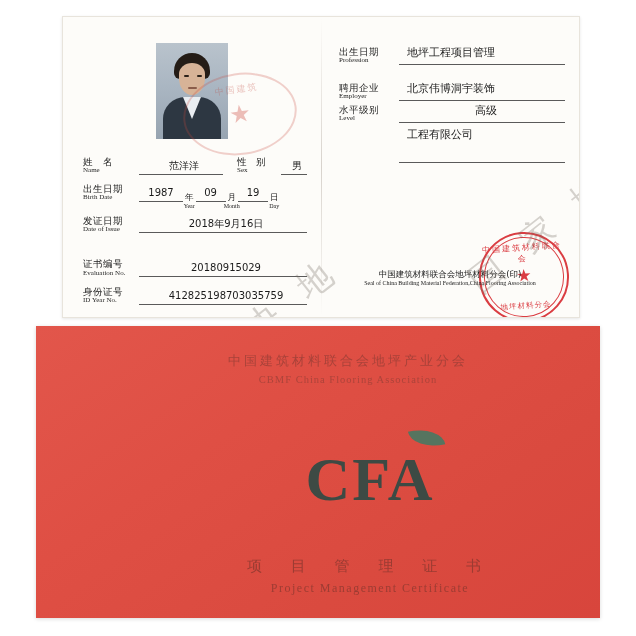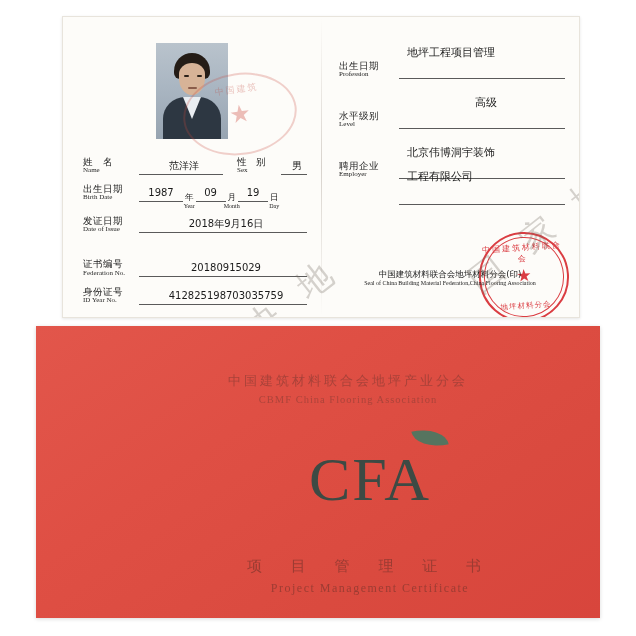--- a/index.html
+++ b/index.html
@@ -214,21 +214,21 @@
   .rlabel {
     width: 60px;
     flex: 0 0 60px;
     line-height: 1.08;
   }
   .rlabel .cn { display: block; font-size: 9.5px; font-family: "DejaVu Sans", sans-serif; letter-spacing: 0.5px;}
   .rlabel .en { display: block; font-size: 7px; }
   .rval {
     flex: 1;
     border-bottom: 0.8px solid #5a5a5a;
-    padding: 0 0 18px 8px;
+    padding: 0 0 4px 8px;
     font-size: 11px;
     font-family: "DejaVu Sans", sans-serif;
     min-height: 15px;
     white-space: nowrap;
   }
   .rval.center { text-align: center; }
   .rval2 {
     flex: 1;
     border-bottom: 0.8px solid #5a5a5a;
     padding: 0 0 20px 8px;
@@ -363,21 +363,20 @@
     background: linear-gradient(145deg, #e2564b 0%, #df4f44 35%, #da4a3f 70%, #d8453c 100%);
     box-shadow: 0 1px 4px rgba(0,0,0,0.15);
   }
   .cover-inner {
     position: absolute;
     left: 50%;
     top: 26px;
     transform: translateX(-50%);
     width: 420px;
     text-align: center;
-    margin-top: 20px;
   }
   .cover-assoc-cn {
     font-size: 13px;
     color: rgba(150,62,54,0.75);
     font-family: "DejaVu Sans", sans-serif;
     letter-spacing: 3px;
     margin-left: 60px;
   }
   .cover-assoc-en {
     font-size: 10.5px;
@@ -385,21 +384,21 @@
     letter-spacing: 1px;
     margin-top: 4px;
     margin-left: 60px;
   }
   .cfa {
     position: absolute;
     left: 50%;
     top: 118px;
     transform: translateX(-50%);
     font-size: 62px;
-    font-weight: normal;
+    font-weight: bold;
     color: #3d4a44;
     letter-spacing: 2px;
     font-family: "Liberation Serif", serif;
     margin-left: 52px;
   }
   .cfa .leaf {
     position: absolute;
     left: 104px;
     top: -16px;
     width: 34px;
@@ -496,21 +495,21 @@
           <div class="flabel">
             <span class="cn">发证日期</span>
             <span class="en">Date of Issue</span>
           </div>
           <div class="fval center">2018年9月16日</div>
         </div>
 
         <div class="frow" style="margin-top:26px;">
           <div class="flabel">
             <span class="cn">证书编号</span>
-            <span class="en">Federation No.</span>
+            <span class="en">Evaluation No.</span>
           </div>
           <div class="fval center">20180915029</div>
         </div>
 
         <div class="frow" style="margin-top:10px;">
           <div class="flabel">
             <span class="cn">身份证号</span>
             <span class="en">ID Year  No.</span>
           </div>
           <div class="fval center">412825198703035759</div>
@@ -523,34 +522,34 @@
       <div class="fields-right">
 
         <div class="rrow">
           <div class="rlabel">
             <span class="cn">出生日期</span>
             <span class="en">Profession</span>
           </div>
           <div class="rval">地坪工程项目管理</div>
         </div>
 
+        <div class="rrow" style="margin-bottom:2px;">
+          <div class="rlabel">
+            <span class="cn">聘用企业</span>
+            <span class="en">Employer</span>
+          </div>
+          <div class="rval">北京伟博洞宇装饰</div>
+        </div>
+
         <div class="rrow">
           <div class="rlabel">
             <span class="cn">水平级别</span>
             <span class="en">Level</span>
           </div>
           <div class="rval center">高级</div>
-        </div>
-
-        <div class="rrow" style="margin-bottom:2px;">
-          <div class="rlabel">
-            <span class="cn">聘用企业</span>
-            <span class="en">Employer</span>
-          </div>
-          <div class="rval">北京伟博洞宇装饰</div>
         </div>
         <div class="rrow2">
           <div class="rval2">工程有限公司</div>
         </div>
 
 
       </div>
 
       <div class="seal">
         <span class="arc-top">中国建筑材料联合会</span>

